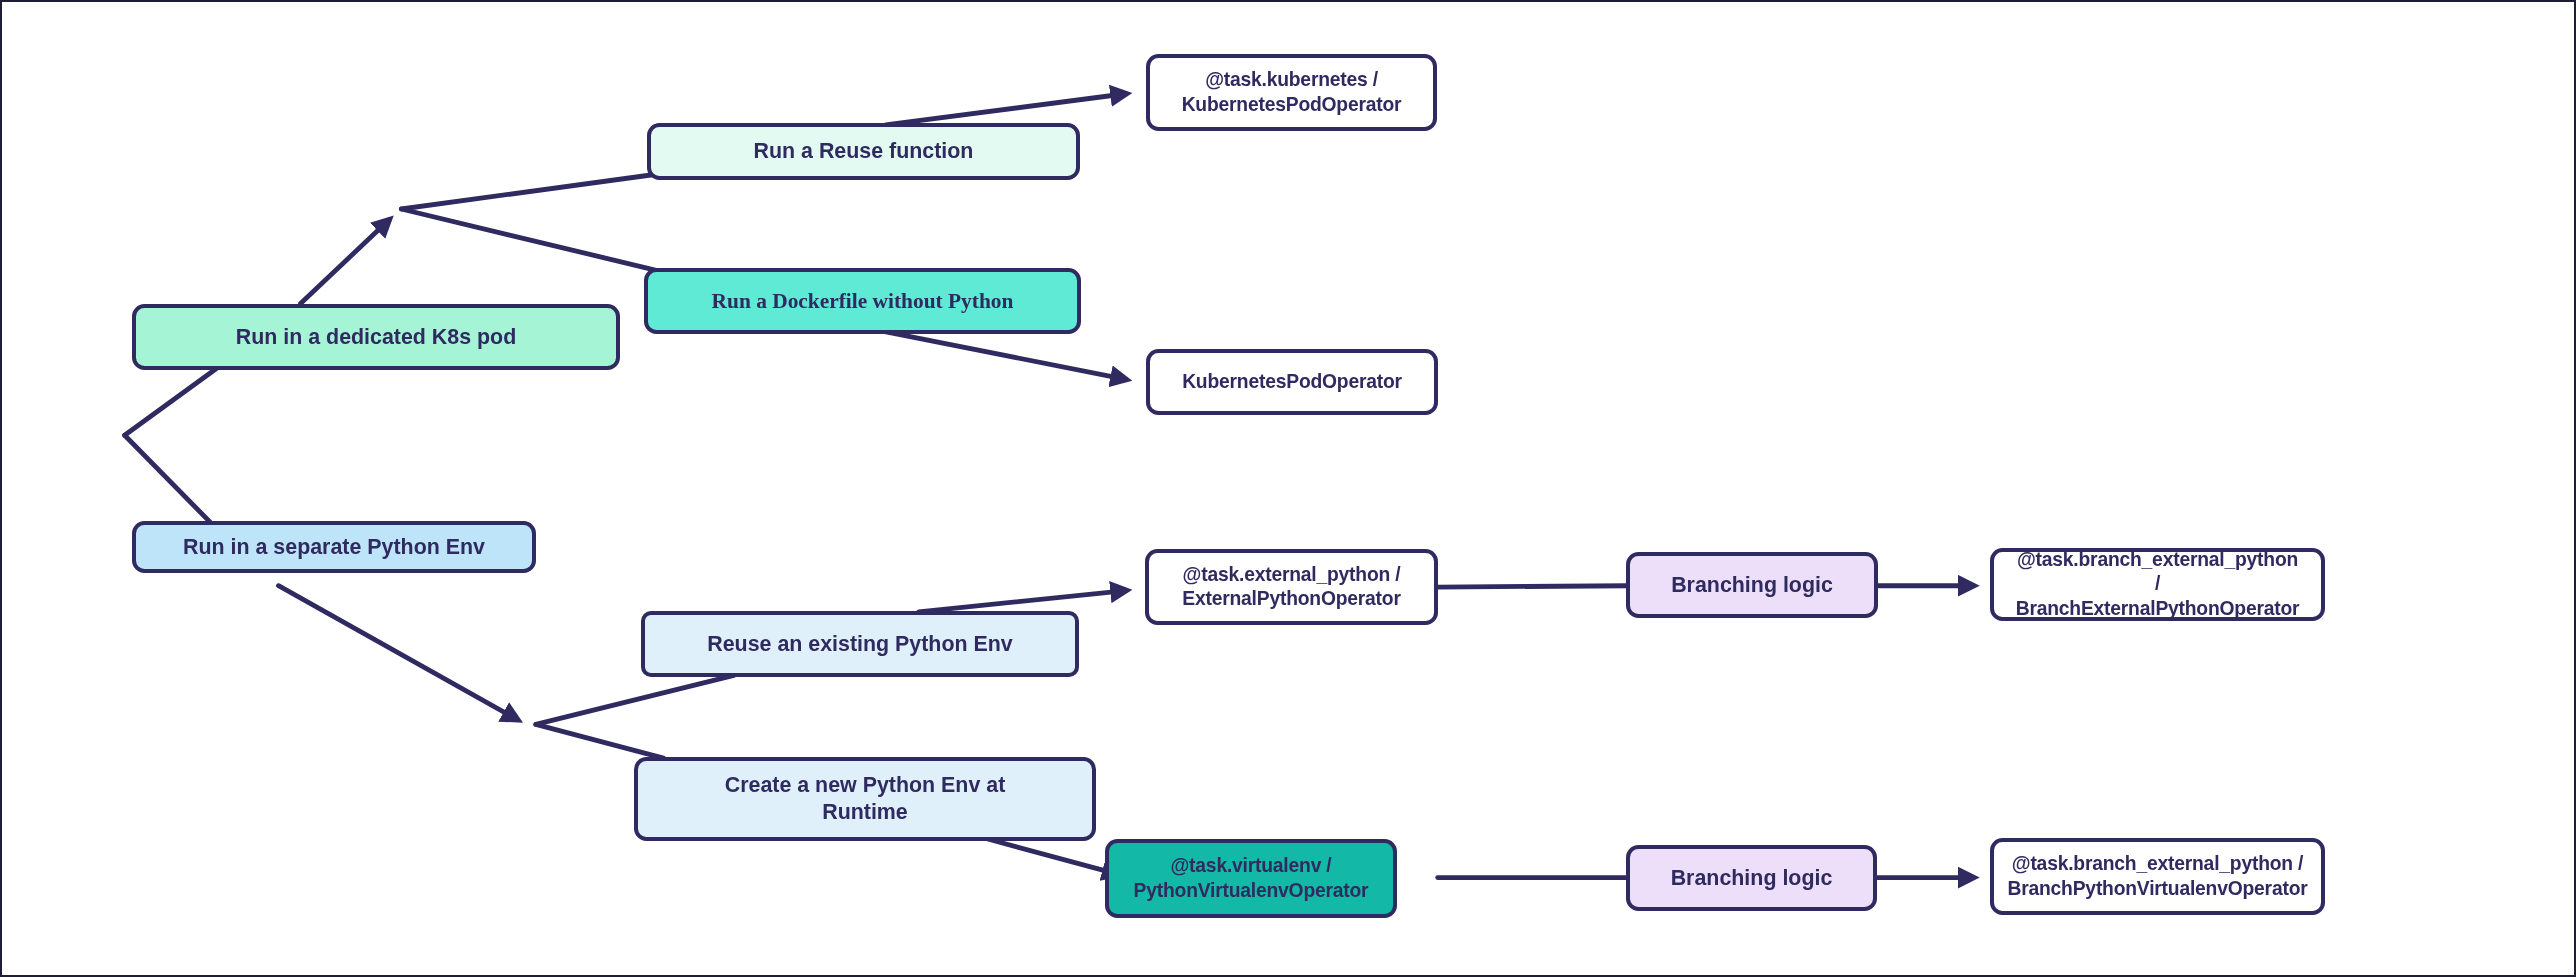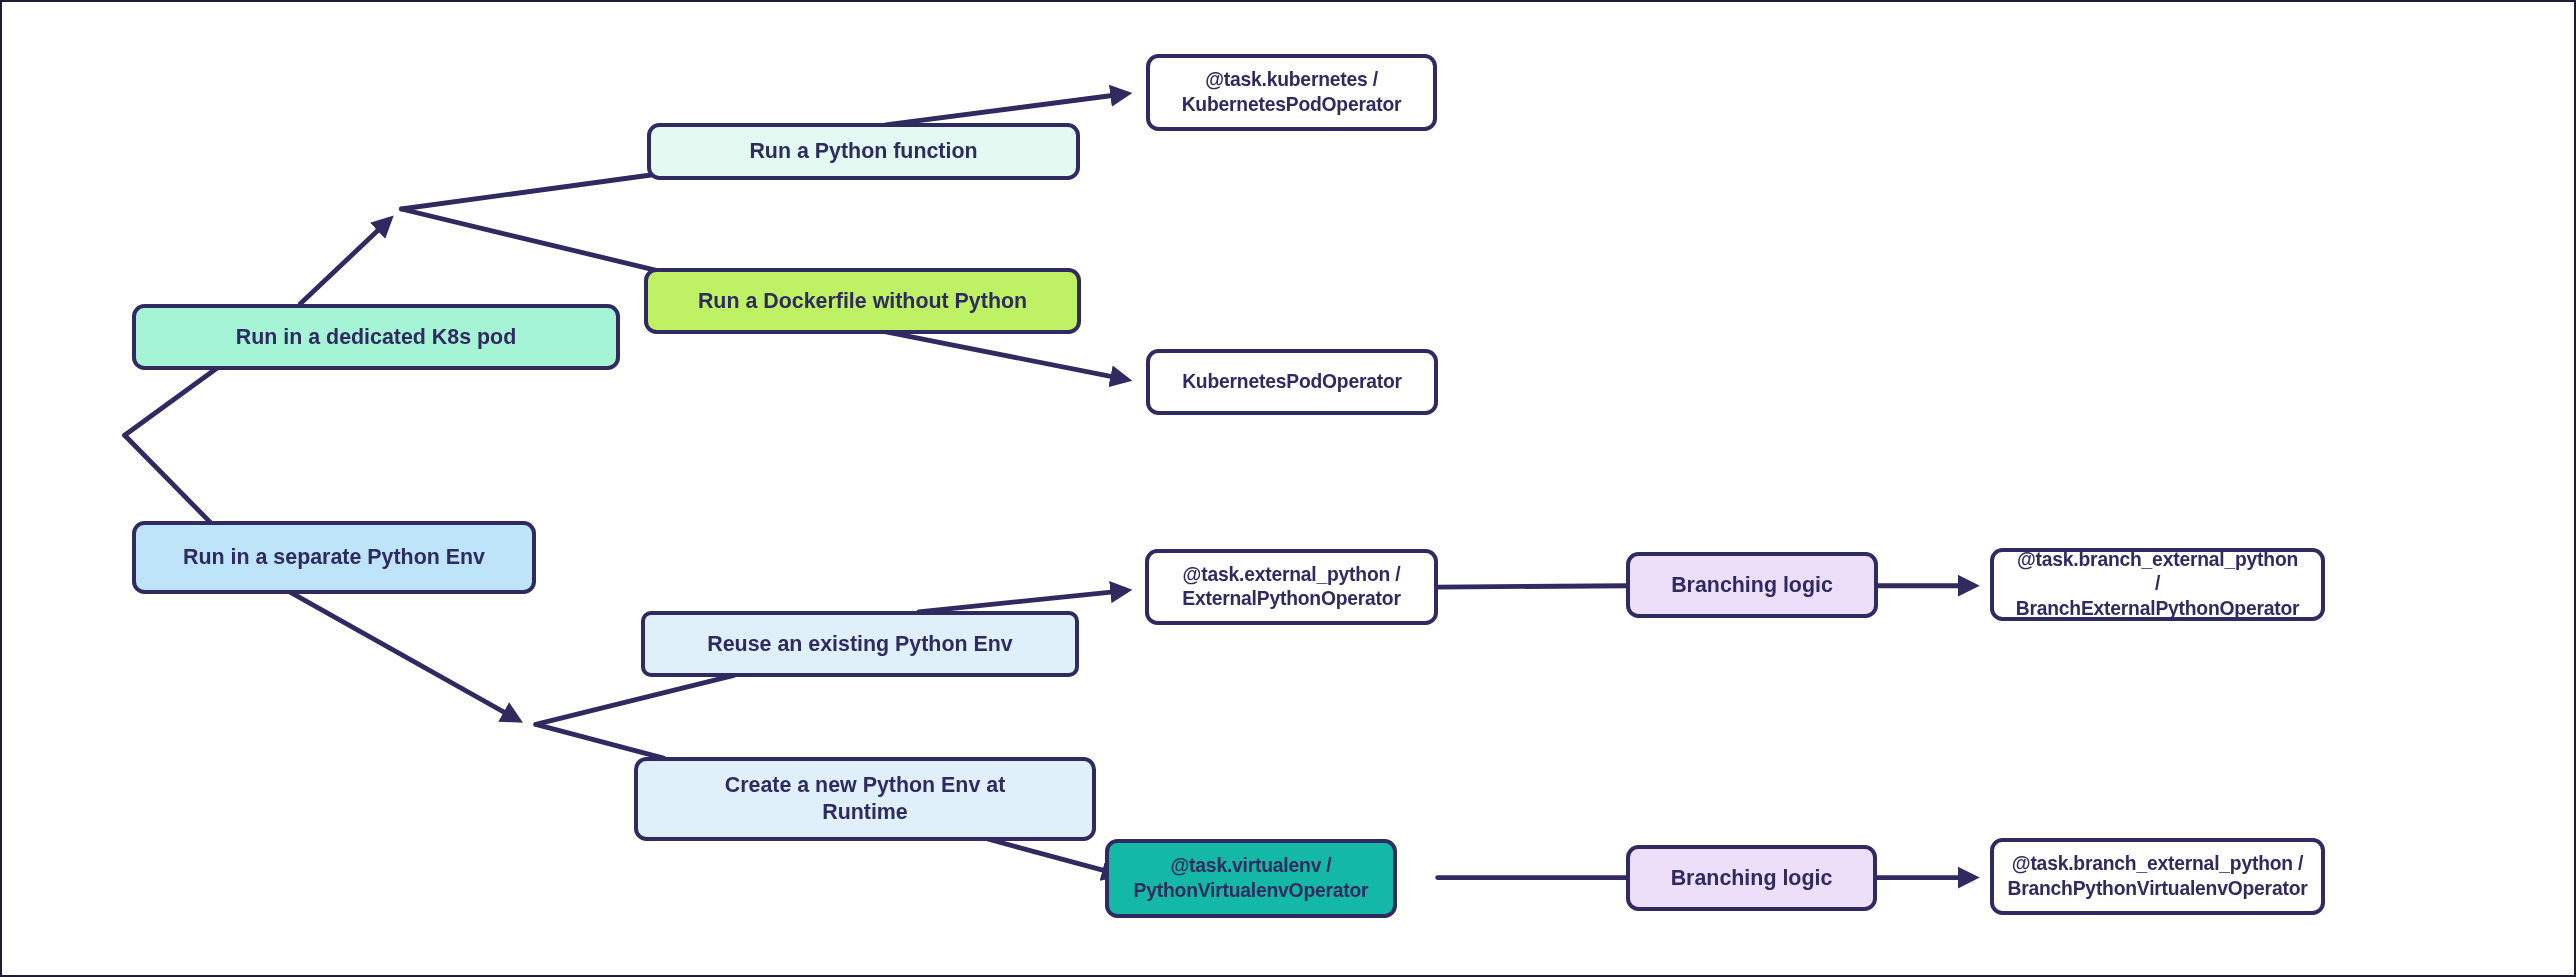--- a/index.html
+++ b/index.html
@@ -54,23 +54,23 @@
       <line x1="1328" y1="884" x2="1628" y2="853" marker-end="url(#arrow)" stroke="#2f2a5f"></line>
       <line x1="1424" y1="1212" x2="1616" y2="1264" marker-end="url(#arrow)" stroke="#2f2a5f"></line>
       <line x1="2080" y1="848" x2="2356" y2="846" stroke="#2f2a5f"></line>
       <line x1="2718" y1="846" x2="2856" y2="846" marker-end="url(#arrow)" stroke="#2f2a5f"></line>
       <line x1="2080" y1="1269" x2="2356" y2="1269" stroke="#2f2a5f"></line>
       <line x1="2717" y1="1269" x2="2856" y2="1269" marker-end="url(#arrow)" stroke="#2f2a5f"></line>
     </g>
   </svg>
   <div id="nodes">
       <div class="node" style="left: 130px; top: 302px; width: 488px; height: 66px; background: rgb(166, 244, 214); border-color: rgb(47, 42, 95); color: rgb(47, 42, 95);">Run in a dedicated K8s pod</div>
-      <div class="node" style="left: 130px; top: 519px; width: 404px; height: 73px; background: rgb(190, 228, 249); border-color: rgb(47, 42, 95); color: rgb(47, 42, 95);">Run in a separate Python Env</div>
-      <div class="node" style="left: 645px; top: 121px; width: 433px; height: 57px; background: rgb(226, 250, 241); border-color: rgb(47, 42, 95); color: rgb(47, 42, 95);">Run a Python function</div>
-      <div class="node" style="left: 642px; top: 266px; width: 437px; height: 66px; background: #bef264; border-color: rgb(47, 42, 95); color: rgb(47, 42, 95);">Run a Dockerfile without Python</div>
+      <div class="node" style="left: 130px; top: 519px; width: 404px; height: 52px; background: rgb(190, 228, 249); border-color: rgb(47, 42, 95); color: rgb(47, 42, 95);">Run in a separate Python Env</div>
+      <div class="node" style="left: 645px; top: 121px; width: 433px; height: 57px; background: rgb(226, 250, 241); border-color: rgb(47, 42, 95); color: rgb(47, 42, 95);">Run a Reuse function</div>
+      <div class="node" style="left: 642px; top: 266px; width: 437px; height: 66px; background: #5eead4; border-color: rgb(47, 42, 95); color: rgb(47, 42, 95); font-family: Liberation Serif, serif;">Run a Dockerfile without Python</div>
       <div class="node small" style="left: 1144px; top: 52px; width: 291px; height: 77px; background: rgb(255, 255, 255); border-color: rgb(47, 42, 95); color: rgb(47, 42, 95);">@task.kubernetes /
 KubernetesPodOperator</div>
       <div class="node small" style="left: 1144px; top: 347px; width: 292px; height: 66px; background: rgb(255, 255, 255); border-color: rgb(47, 42, 95); color: rgb(47, 42, 95);">KubernetesPodOperator</div>
       <div class="node" style="left: 639px; top: 609px; width: 438px; height: 66px; background: rgb(223, 240, 251); border-color: rgb(47, 42, 95); color: rgb(47, 42, 95); border-radius: 10px;">Reuse an existing Python Env</div>
       <div class="node" style="left: 632px; top: 755px; width: 462px; height: 84px; background: rgb(223, 240, 251); border-color: rgb(47, 42, 95); color: rgb(47, 42, 95);">Create a new Python Env at
 Runtime</div>
       <div class="node small" style="left: 1143px; top: 547px; width: 293px; height: 76px; background: rgb(255, 255, 255); border-color: rgb(47, 42, 95); color: rgb(47, 42, 95);">@task.external_python /
 ExternalPythonOperator</div>
       <div class="node" style="left: 1624px; top: 550px; width: 252px; height: 66px; background: rgb(237, 223, 249); border-color: rgb(47, 42, 95); color: rgb(47, 42, 95);">Branching logic</div>
       <div class="node small" style="left: 1988px; top: 546px; width: 335px; height: 73px; background: rgb(255, 255, 255); border-color: rgb(47, 42, 95); color: rgb(47, 42, 95);">@task.branch_external_python /

